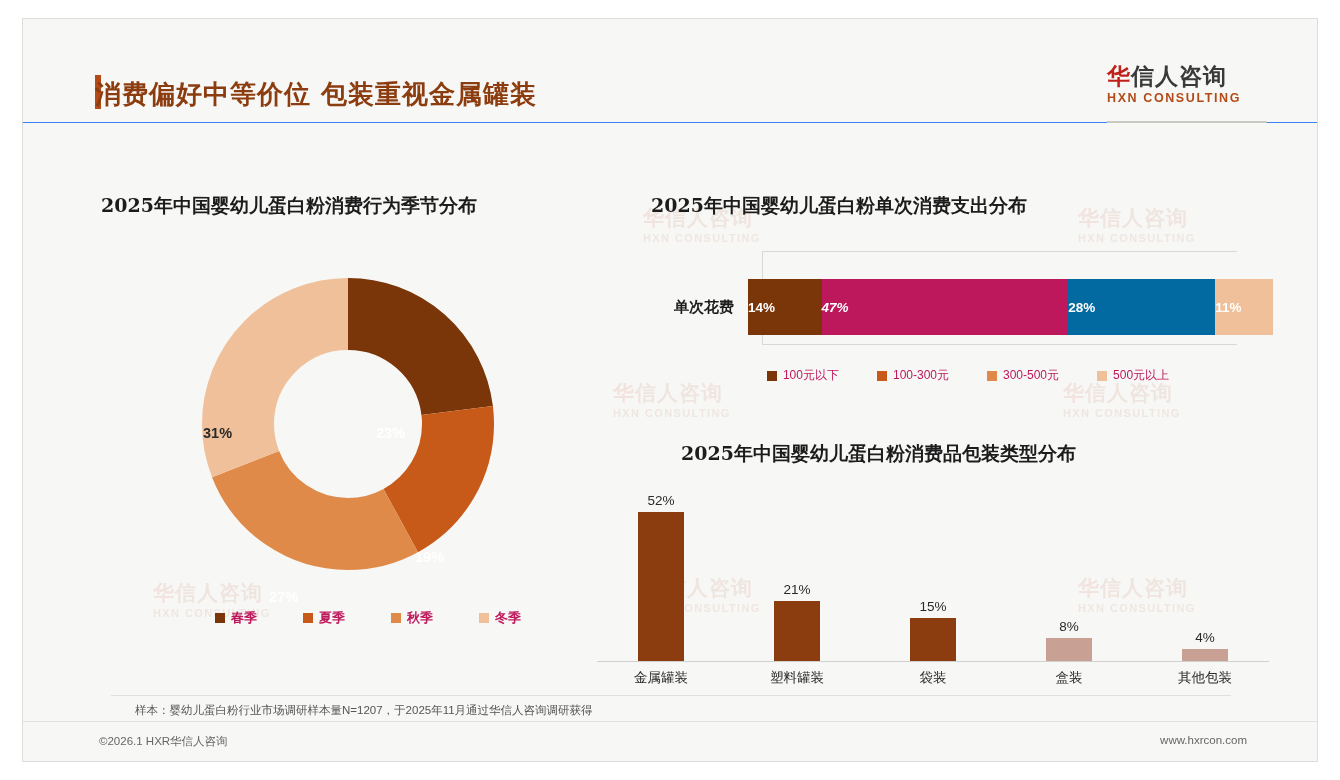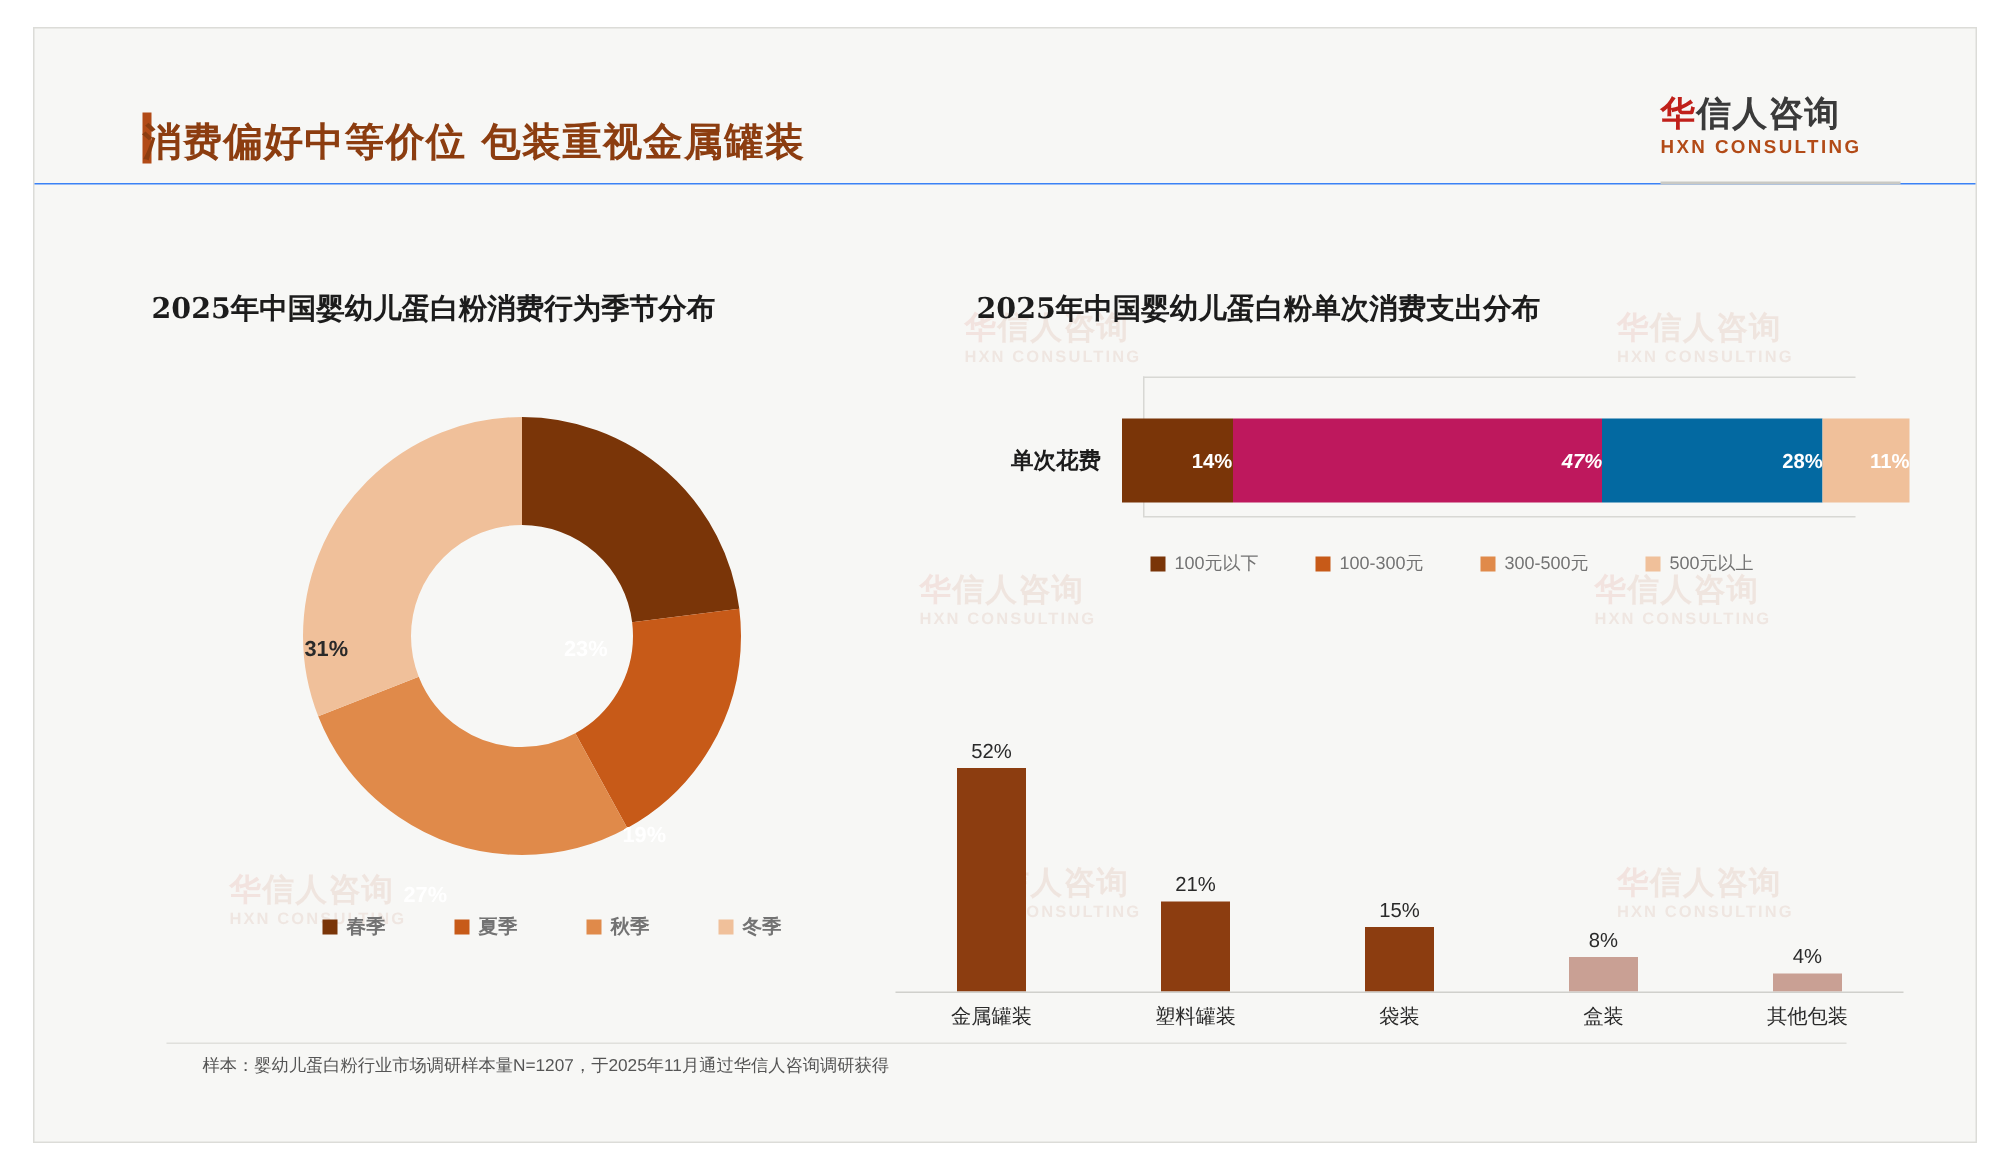--- a/index.html
+++ b/index.html
@@ -131,21 +131,21 @@
     justify-content: center;
     gap: 26px;
     align-items: center;
     font-weight: bold;
   }
   .legend-item {
     display: flex;
     align-items: center;
     gap: 6px;
     font-size: 13px;
-    color: #737373;
+    color: #be185d;
     padding-left: 20px;
   }
   .legend-swatch {
     width: 10px;
     height: 10px;
     display: inline-block;
   }
 
   
   .rt-panel {
@@ -180,21 +180,21 @@
   }
   .stack-bar {
     flex: 1;
     height: 56px;
     display: flex;
   }
   .stack-seg {
     height: 100%;
     display: flex;
     align-items: center;
-    justify-content: flex-end;
+    justify-content: flex-start;
     font-size: 13.5px;
     font-weight: bold;
     color: #ffffff;
   }
   .axis-line {
     position: absolute;
     left: 119px;
     top: 82px;
     width: 475px;
     height: 1px;
@@ -478,20 +478,21 @@
         <span>300-500元</span>
       </div>
       <div class="legend-item">
         <span class="legend-swatch" style="background:#f0c09a;"></span>
         <span>500元以上</span>
       </div>
     </div>
   </div>
 
   <div class="rb-panel">
+    <div class="chart-title">2025年中国婴幼儿蛋白粉消费品包装类型分布</div>
 
     <div class="cols">
       <div class="col-item">
         <div class="col-val">52%</div>
         <div class="col-bar" style="height:149px; background:#8c3d10;"></div>
       </div>
       <div class="col-item">
         <div class="col-val">21%</div>
         <div class="col-bar" style="height:60px; background:#8c3d10;"></div>
       </div>
@@ -516,14 +517,18 @@
       <div class="col-cat">塑料罐装</div>
       <div class="col-cat">袋装</div>
       <div class="col-cat">盒装</div>
       <div class="col-cat">其他包装</div>
     </div>
   </div>
 
   <div class="note-rule"></div>
   <div class="note">样本：婴幼儿蛋白粉行业市场调研样本量N=1207，于2025年11月通过华信人咨询调研获得</div>
 
+  <div class="footer">
+    <div class="copyright">©2026.1 HXR华信人咨询</div>
+    <div class="site">www.hxrcon.com</div>
+  </div>
 
 </div>
 
 </body></html>

